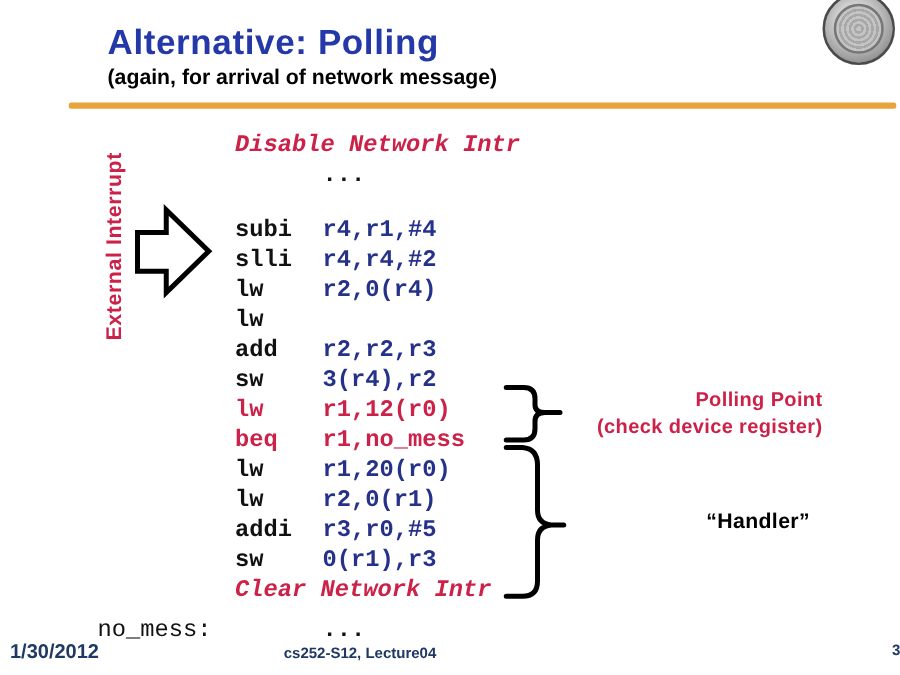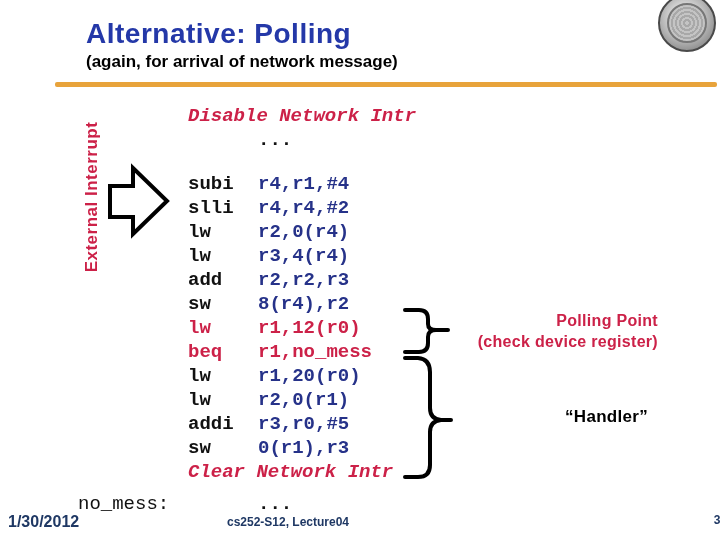--- a/index.html
+++ b/index.html
@@ -105,23 +105,23 @@
   <svg class="arrow-svg" width="180" height="250" viewBox="0 0 180 250">
     <polygon points="110,186 133,186 133,168 167,201 133,234 133,217 110,217" fill="#ffffff" stroke="#000000" stroke-width="4" stroke-linejoin="miter"></polygon>
   </svg>
 
   <div class="code" id="code-lines">
       <div class="code-line directive"><span class="col-label"></span><span class="col-mn">Disable Network Intr</span><span class="col-op"></span></div>
       <div class="code-line plain"><span class="col-label"></span><span class="col-mn"></span><span class="col-op">...</span></div>
       <div class="code-line normal"><span class="col-label"></span><span class="col-mn">subi</span><span class="col-op">r4,r1,#4</span></div>
       <div class="code-line normal"><span class="col-label"></span><span class="col-mn">slli</span><span class="col-op">r4,r4,#2</span></div>
       <div class="code-line normal"><span class="col-label"></span><span class="col-mn">lw</span><span class="col-op">r2,0(r4)</span></div>
-      <div class="code-line normal"><span class="col-label"></span><span class="col-mn">lw</span><span class="col-op">r3,4(r4)</span></div>
+      <div class="code-line normal"><span class="col-label"></span><span class="col-mn">lw</span></div>
       <div class="code-line normal"><span class="col-label"></span><span class="col-mn">add</span><span class="col-op">r2,r2,r3</span></div>
-      <div class="code-line normal"><span class="col-label"></span><span class="col-mn">sw</span><span class="col-op">8(r4),r2</span></div>
+      <div class="code-line normal"><span class="col-label"></span><span class="col-mn">sw</span><span class="col-op">3(r4),r2</span></div>
       <div class="code-line red"><span class="col-label"></span><span class="col-mn">lw</span><span class="col-op">r1,12(r0)</span></div>
       <div class="code-line red"><span class="col-label"></span><span class="col-mn">beq</span><span class="col-op">r1,no_mess</span></div>
       <div class="code-line normal"><span class="col-label"></span><span class="col-mn">lw</span><span class="col-op">r1,20(r0)</span></div>
       <div class="code-line normal"><span class="col-label"></span><span class="col-mn">lw</span><span class="col-op">r2,0(r1)</span></div>
       <div class="code-line normal"><span class="col-label"></span><span class="col-mn">addi</span><span class="col-op">r3,r0,#5</span></div>
       <div class="code-line normal"><span class="col-label"></span><span class="col-mn">sw</span><span class="col-op">0(r1),r3</span></div>
       <div class="code-line directive"><span class="col-label"></span><span class="col-mn">Clear Network Intr</span><span class="col-op"></span></div>
       <div class="code-line plain"><span class="col-label">no_mess:</span><span class="col-mn"></span><span class="col-op">...</span></div>
     </div>
 

